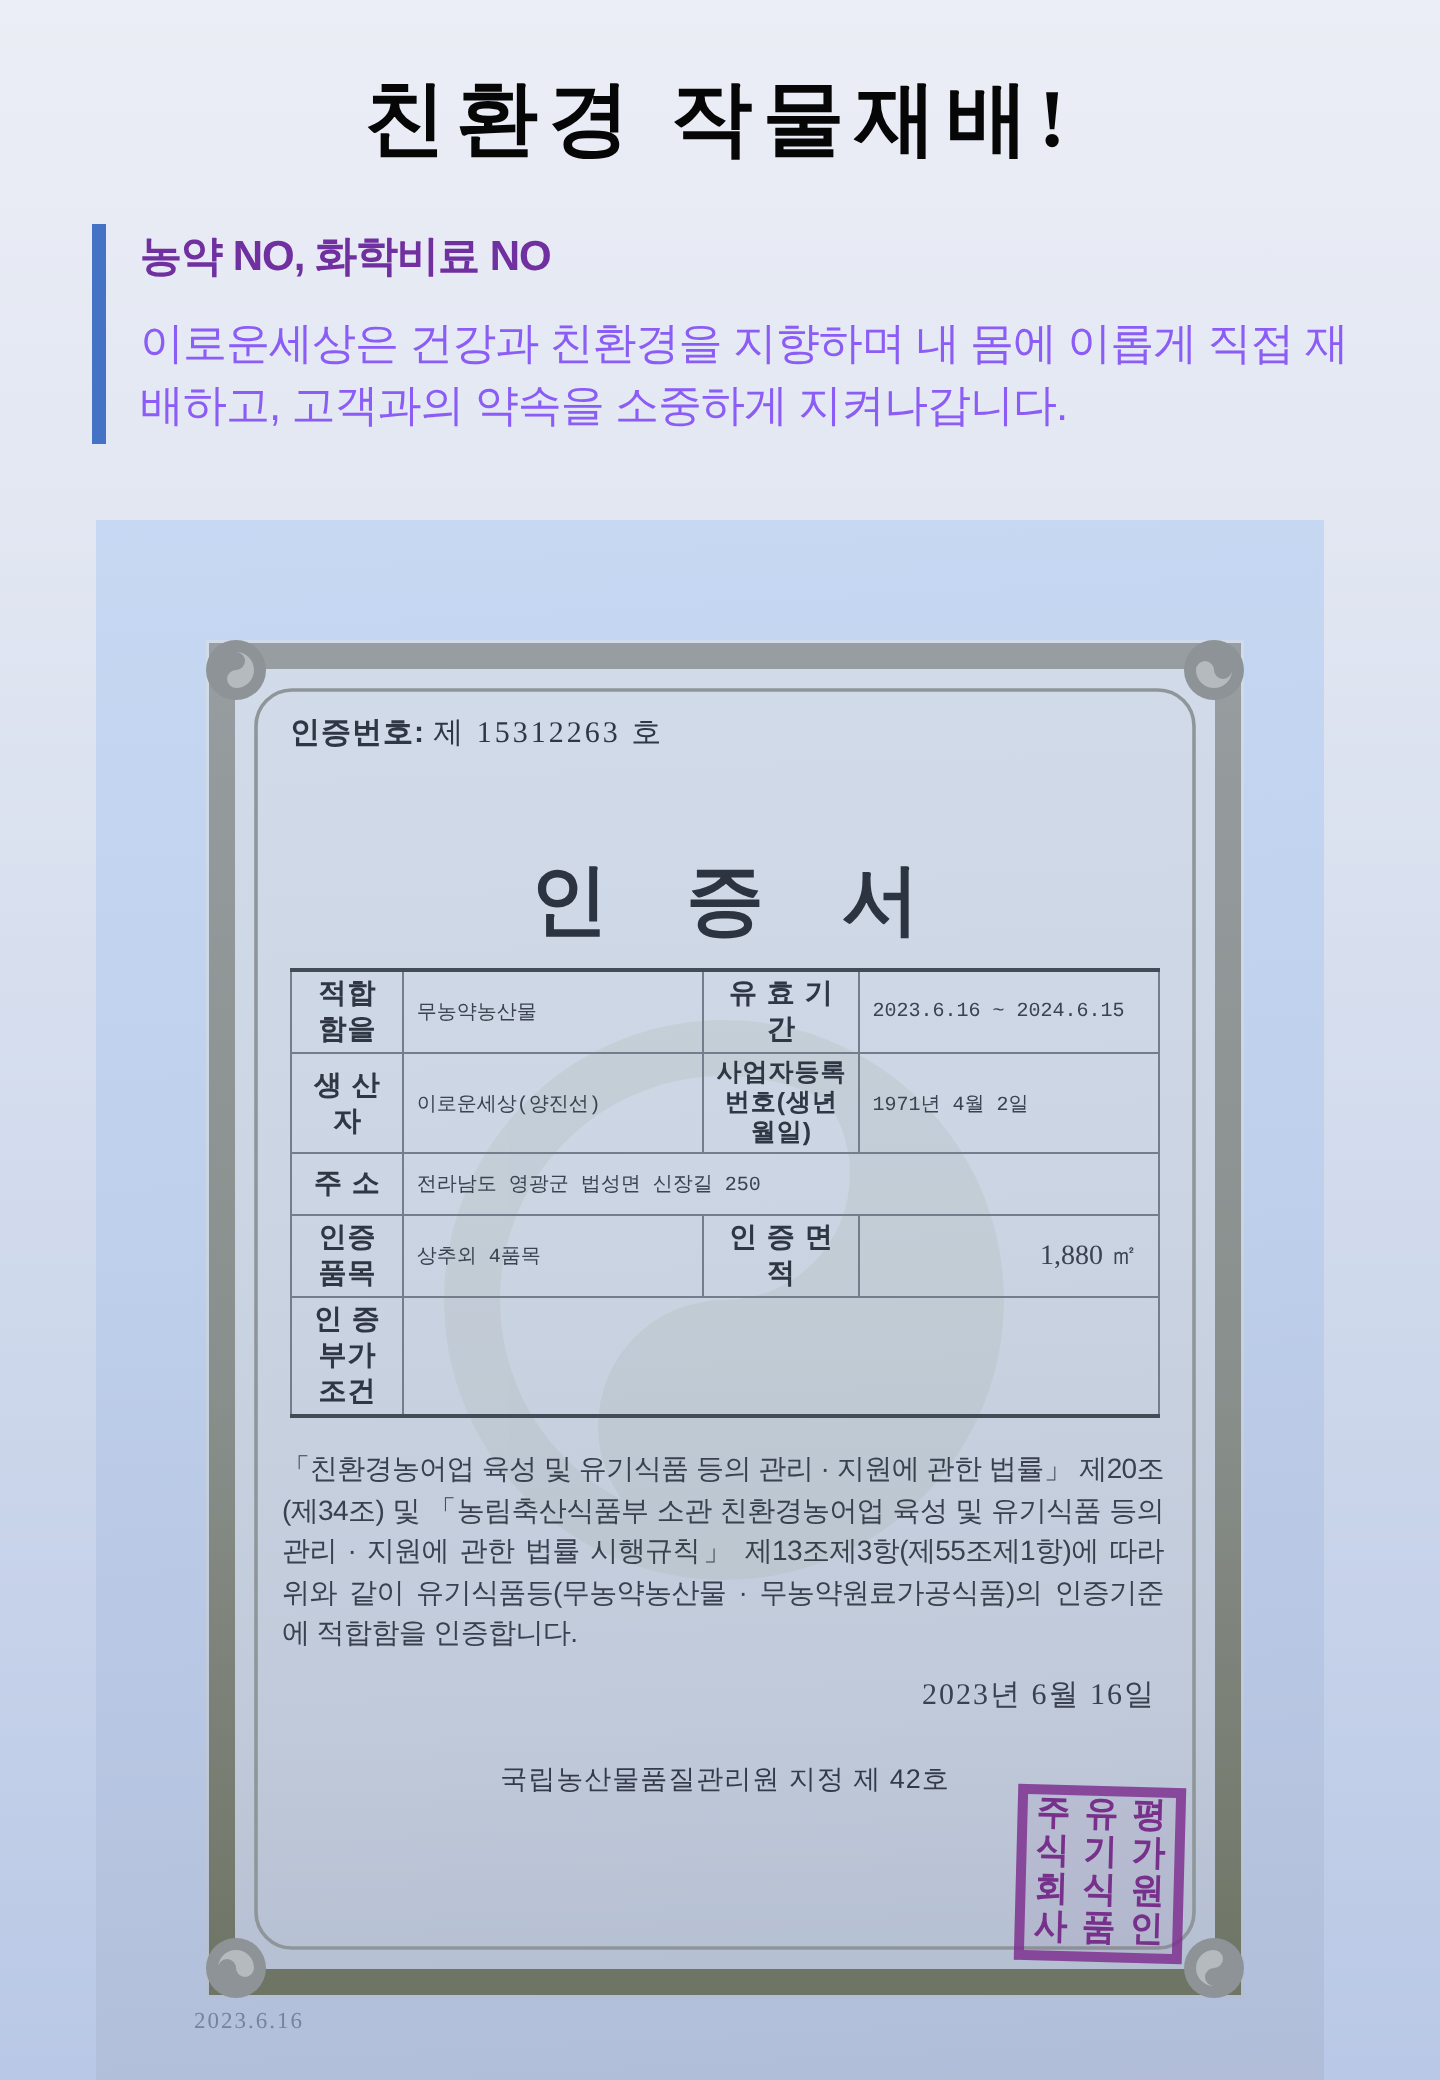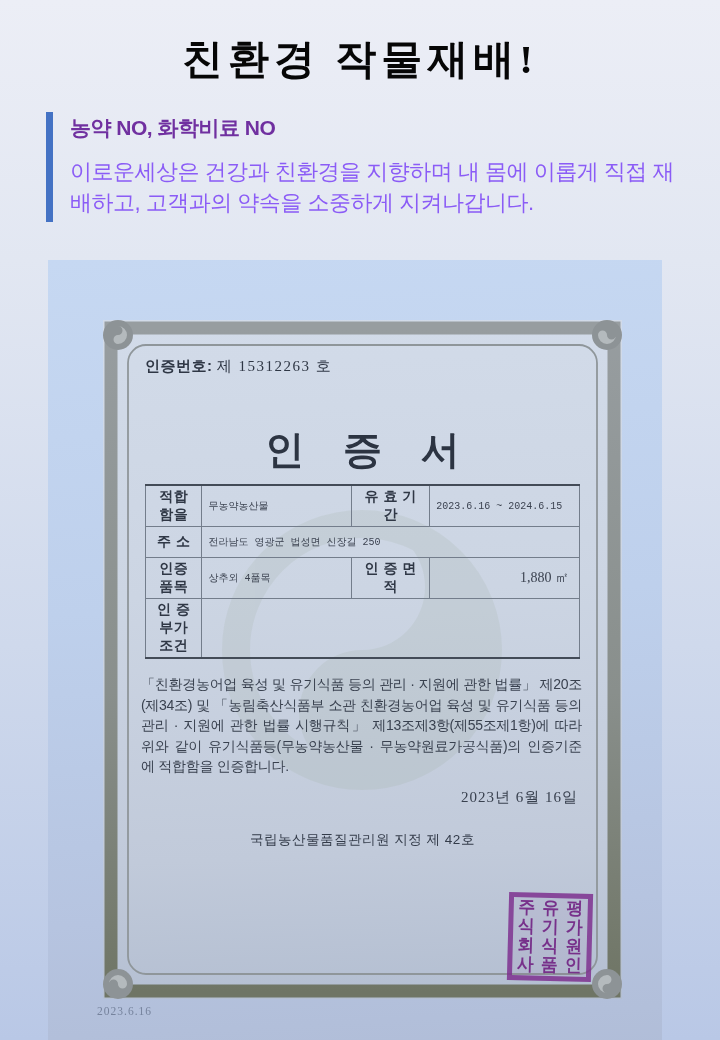--- a/index.html
+++ b/index.html
@@ -125,20 +125,27 @@
 
 
       <table class="cert-table">
         <tbody>
             <tr class="r1">
           <td class="lbl c1">적합함을</td>
           <td class="val c2">무농약농산물</td>
           <td class="lbl c3">유 효 기 간</td>
           <td class="val c4">2023.6.16 ~ 2024.6.15</td>
         </tr>
+        <tr class="r2">
+          <td class="lbl">생 산 자</td>
+          <td class="val">이로운세상(양진선)</td>
+          <td class="lbl2">사업자등록
+번호(생년월일)</td>
+          <td class="val">1971년 4월 2일</td>
+        </tr>
         <tr class="r3">
           <td class="lbl">주       소</td>
           <td class="val" colspan="3">전라남도 영광군 법성면 신장길 250</td>
         </tr>
         <tr class="r5">
           <td class="lbl">인증품목</td>
           <td class="val">상추외 4품목</td>
           <td class="lbl">인 증 면 적</td>
           <td class="val-r">1,880 ㎡</td>
         </tr>

